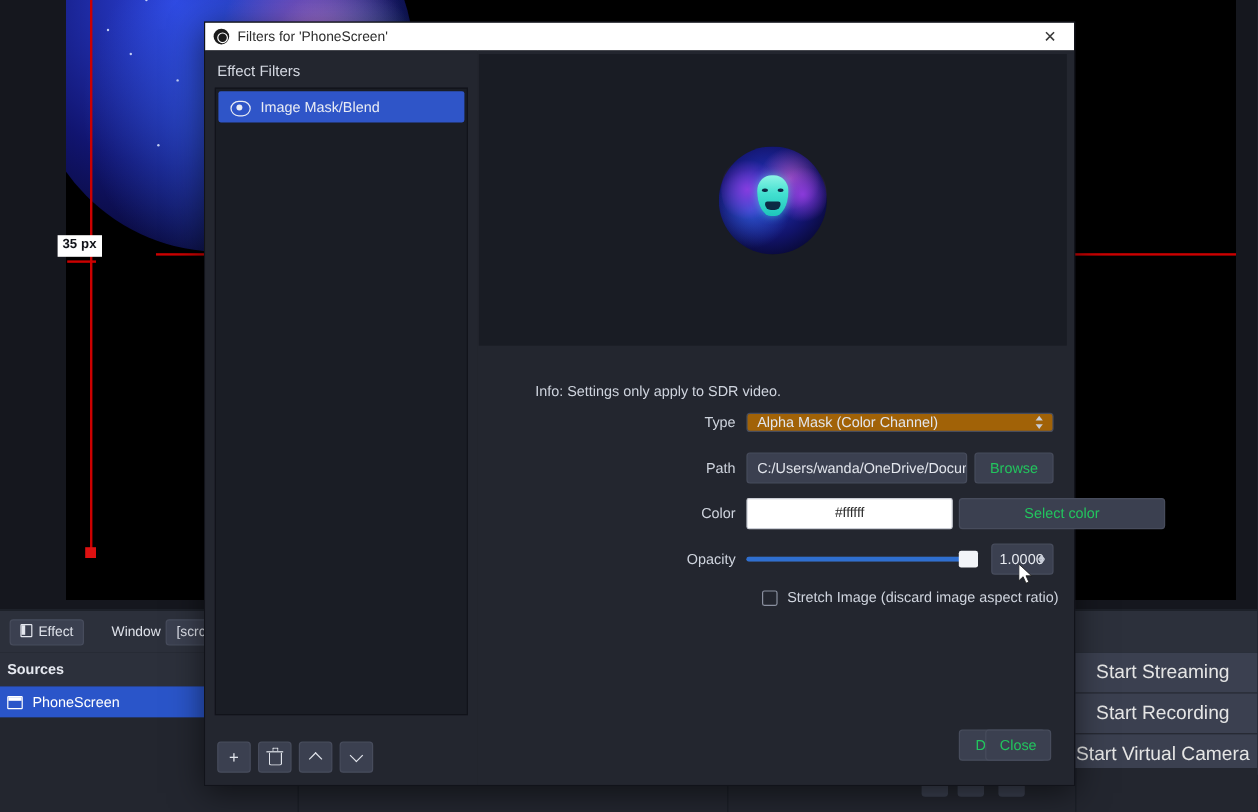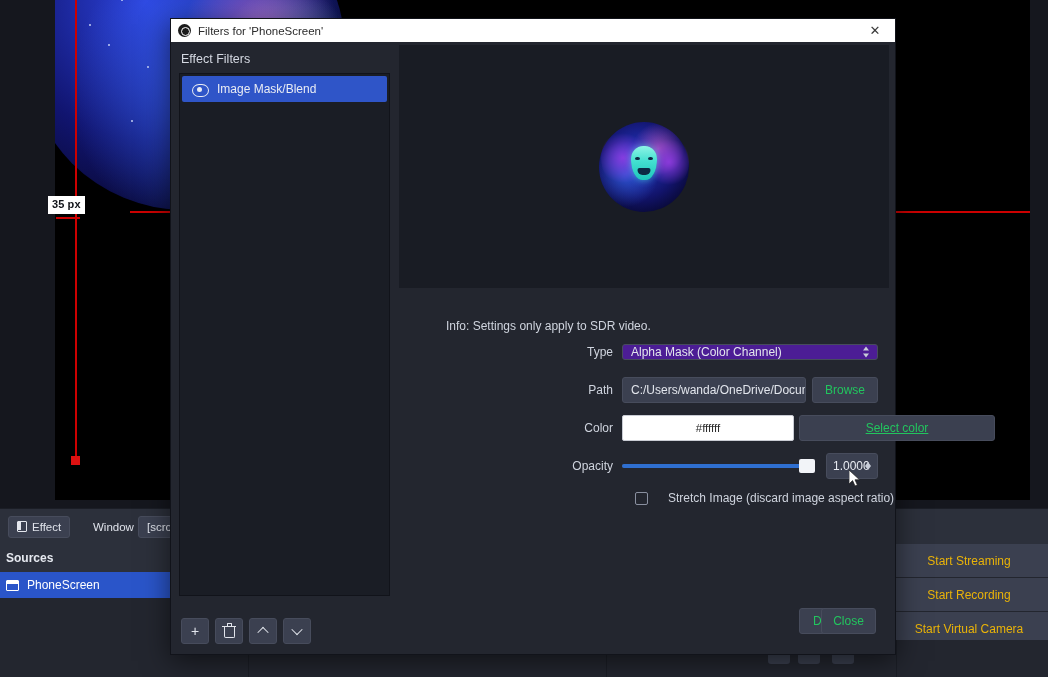--- a/index.html
+++ b/index.html
@@ -123,21 +123,21 @@
     background:#23262f;
   }
   .ctl-title {
     height:28px; line-height:28px; padding-left:6px;
     background:#2c303b; color:#e6e9f0; font-size:12px; font-weight:bold;
     overflow:hidden;
   }
   .ctl-btn {
     height:34px; line-height:34px;
     background:#3b4050; border-bottom:1px solid #23262f;
-    color:#eab308; font-size:12px; text-align:center;
+    color:#e5e5e5; font-size:16px; text-align:center;
     padding-right:6px;
   }
 
   
   .bottom-strip {
     position:absolute; left:0; top:640px; width:1048px; height:37px;
     background:#23262f;
   }
   .bstrip-sep {
     position:absolute; top:0; width:1px; height:37px; background:#1b1e26;
@@ -286,21 +286,21 @@
   }
 
   .form { position:absolute; left:11px; top:297px; right:0; }
   .row { display:flex; align-items:center; height:26px; margin-bottom:12px; }
   .row-label {
     width:213px; text-align:right; padding-right:9px;
     color:#cfd4de; font-size:12px; flex:none;
   }
   .combo {
     flex:1; margin-right:17px; height:16px;
-    background:#4c1d95; border:1px solid #474c5c; border-radius:3px;
+    background:#a16207; border:1px solid #474c5c; border-radius:3px;
     color:#e2e5ec; font-size:12px;
     display:flex; align-items:center; padding-left:8px;
     position:relative;
   }
   .combo .spin {
     position:absolute; right:7px; top:50%; transform:translateY(-50%);
     display:flex; flex-direction:column; gap:3px;
   }
   .spin i {
     display:block; width:7px; height:4px; position:relative;
@@ -324,42 +324,42 @@
     color:#22c55e; font-size:12px;
     display:flex; align-items:center; justify-content:center;
   }
   .btn-browse { width:66px; margin-left:6px; margin-right:17px; flex:none; }
   .colorfield {
     flex:none; width:172px; height:26px;
     background:#ffffff; border:1px solid #c9ccd4; border-radius:2px;
     color:#2b2b2b; font-size:11.5px;
     display:flex; align-items:center; justify-content:center;
   }
-  .btn-selcolor { width:196px; margin-left:5px; margin-right:17px; flex:none;text-decoration:underline; }
+  .btn-selcolor { width:172px; margin-left:5px; margin-right:17px; flex:none; }
 
   .slider-wrap { flex:1; display:flex; align-items:center; height:26px; }
   .track {
     position:relative; flex:1; height:4px; background:#3b4050; border-radius:2px;
   }
   .track .fill {
     position:absolute; left:0; top:0; bottom:0; width:98%;
     background:#2f6fd0; border-radius:2px;
   }
   .track .knob {
     position:absolute; right:-2px; top:-5px;
     width:16px; height:14px; background:#f2f4f8; border-radius:2px;
   }
   .numfield {
     width:52px; height:26px; margin-left:13px; margin-right:17px; flex:none;
     background:#3b4050; border:1px solid #474c5c; border-radius:3px;
     color:#e8ebf1; font-size:12px;
     display:flex; align-items:center; padding-left:6px; position:relative;
   }
 
-  .checkrow { display:flex; align-items:center; margin-left:226px; margin-top:6px;gap:12px; }
+  .checkrow { display:flex; align-items:center; margin-left:226px; margin-top:6px; }
   .chk {
     width:13px; height:13px; border:1.4px solid #8a90a0; border-radius:2px;
     background:#23262f; margin-right:8px; flex:none;
   }
   .chk-label { color:#cfd4de; font-size:12px; }
 
   .dlg-footer { position:absolute; left:227px; right:0; bottom:0; height:54px; }
   .btn-defaults {
     position:absolute; left:174px; top:8px; width:72px; height:26px;
   }

